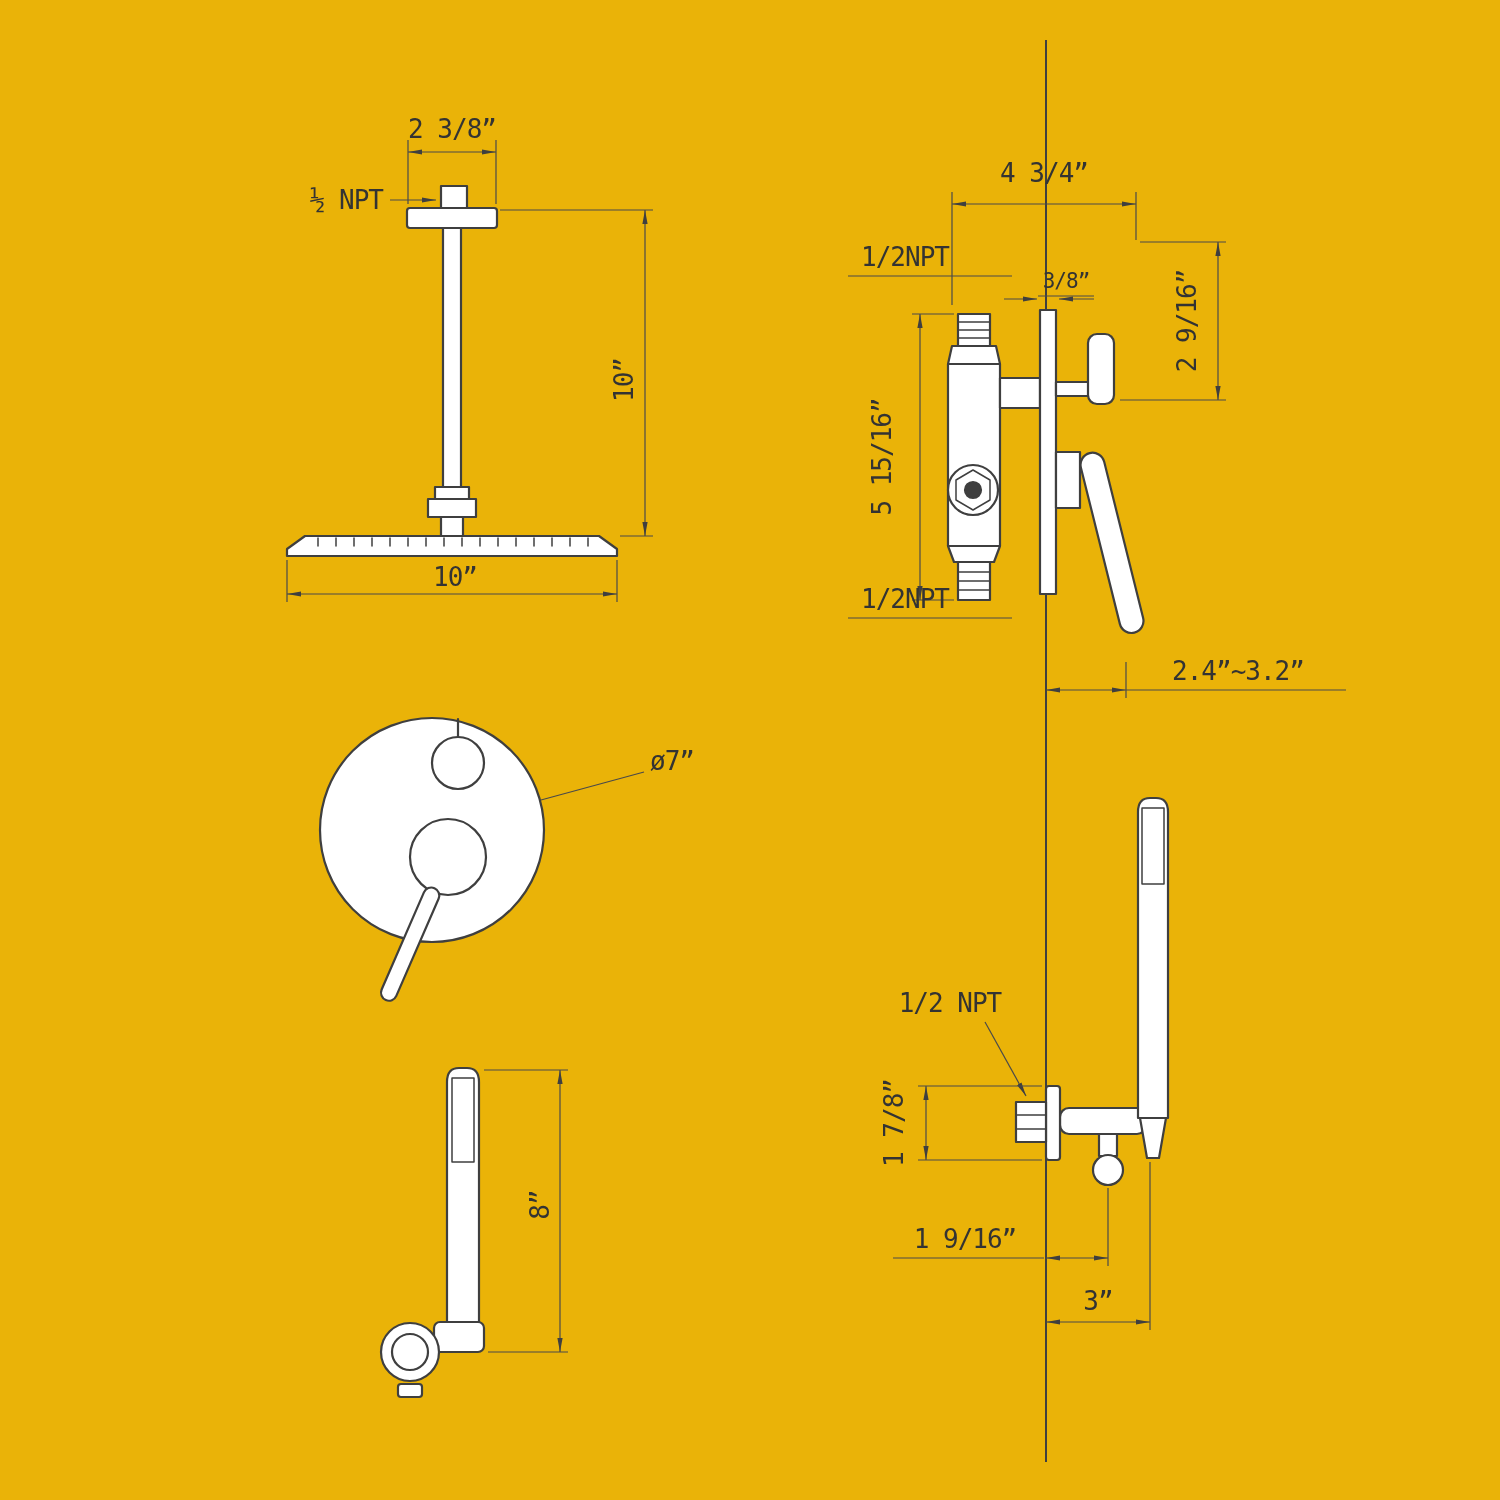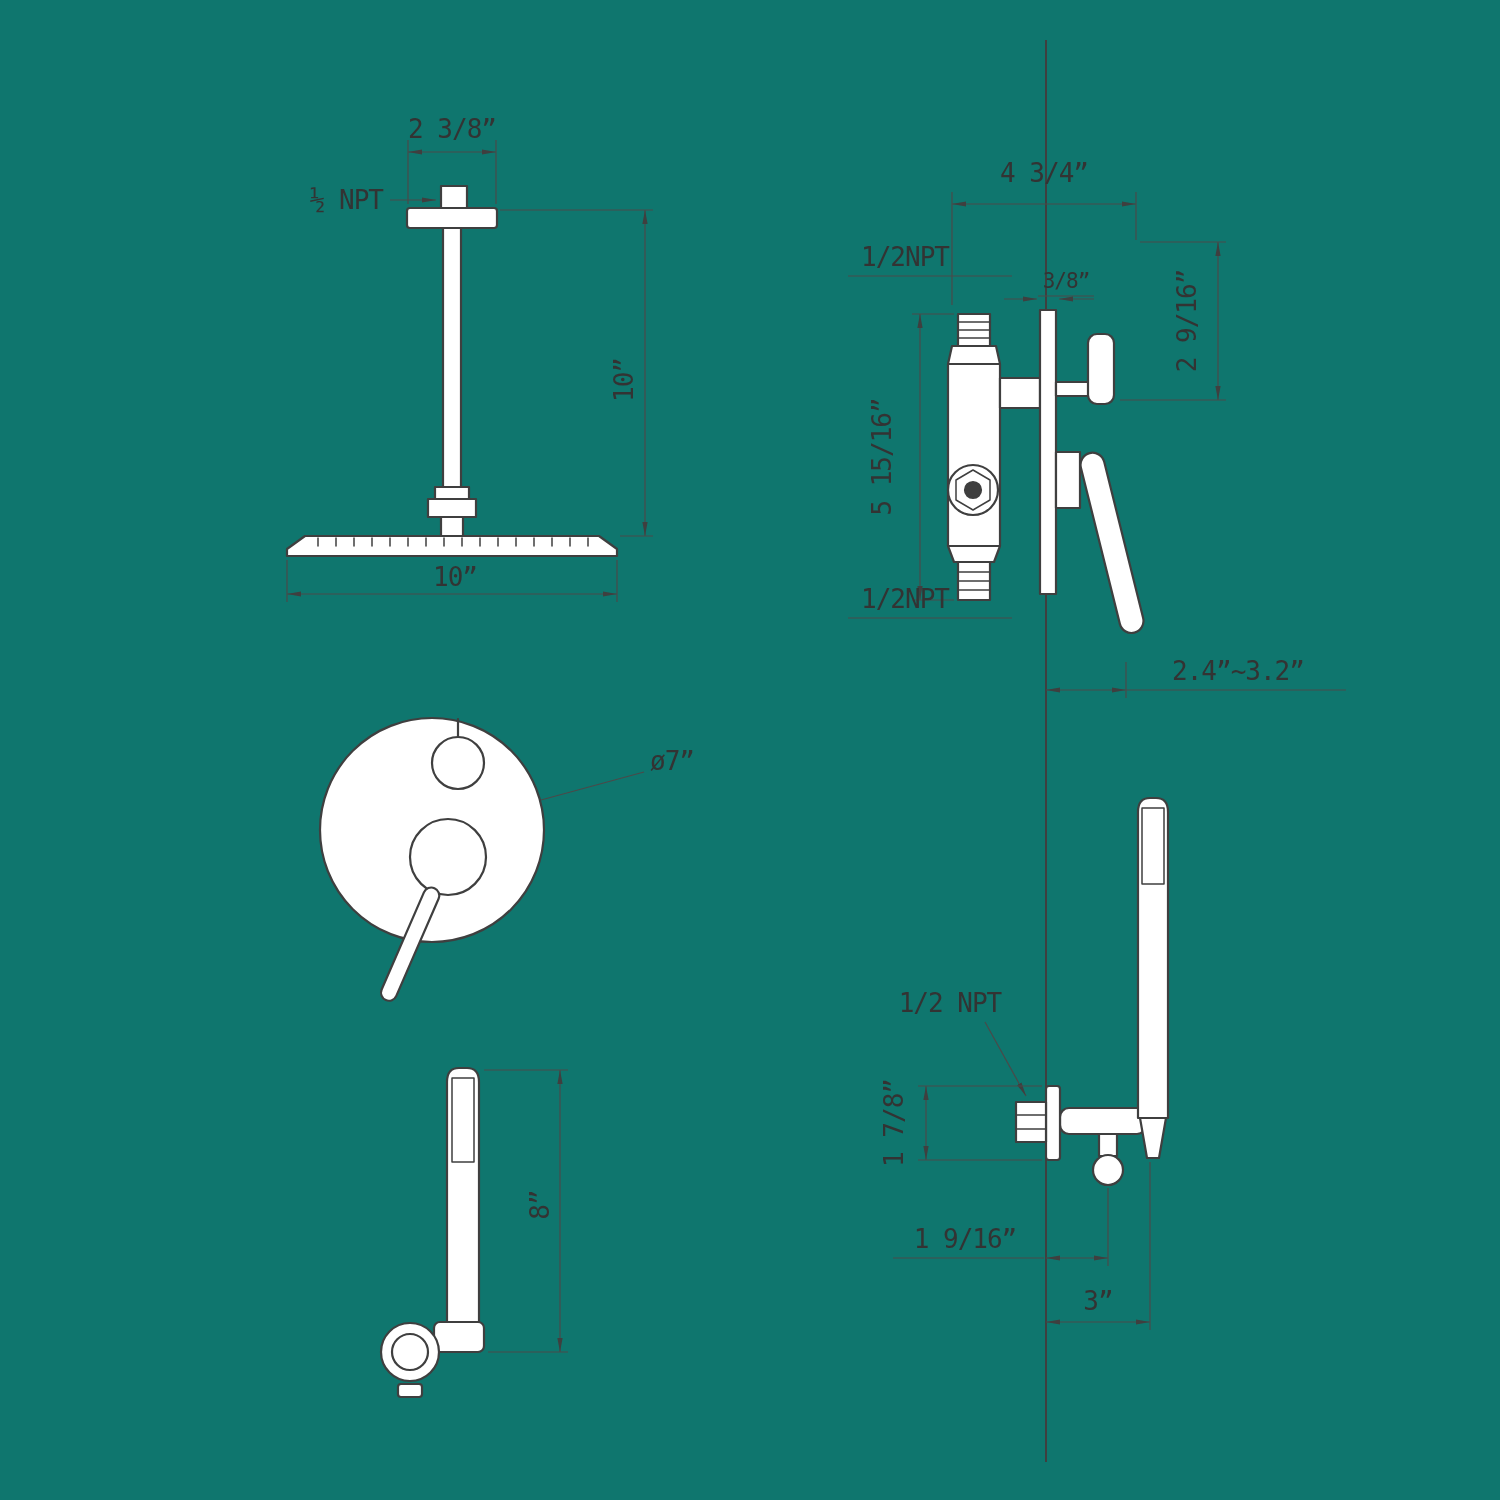--- a/index.html
+++ b/index.html
@@ -1,16 +1,16 @@
 <!DOCTYPE html>
 <html><head>
 <meta charset="utf-8">
 <style>
   html,body{margin:0;padding:0;background:#ffffff;}
-  .stage{width:1500px;height:1500px;background:#0f766e;position:relative;overflow:hidden;}
+  .stage{width:1500px;height:1500px;background:#eab308;position:relative;overflow:hidden;}
   svg{display:block;}
   
   .obj{stroke:#3f3f3f;stroke-width:2.2;fill:#ffffff;stroke-linejoin:round;stroke-linecap:round;}
   .thin{stroke-width:1.5;fill:none;}
   .wall{stroke:#3f3f3f;stroke-width:2;}
   
   .dim{stroke:#4a4a4a;stroke-width:1.2;fill:none;}
   
   .dimtxt{font-family:"DejaVu Sans Mono","Liberation Mono",monospace;font-size:26px;fill:#333333;letter-spacing:-1px;}
   .dimtxt.sm{font-size:21px;}

